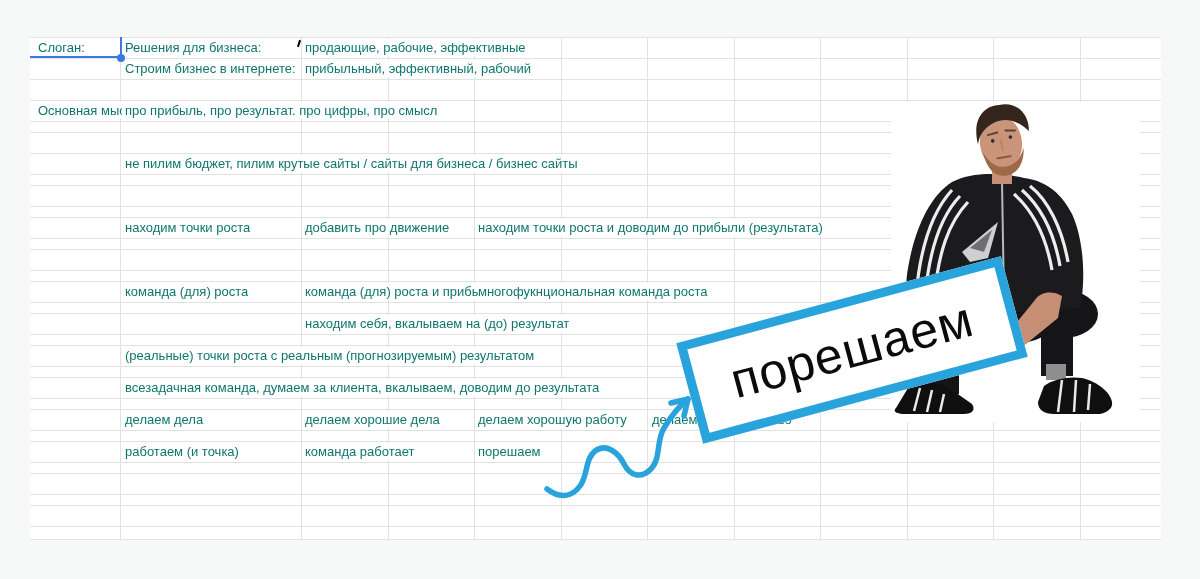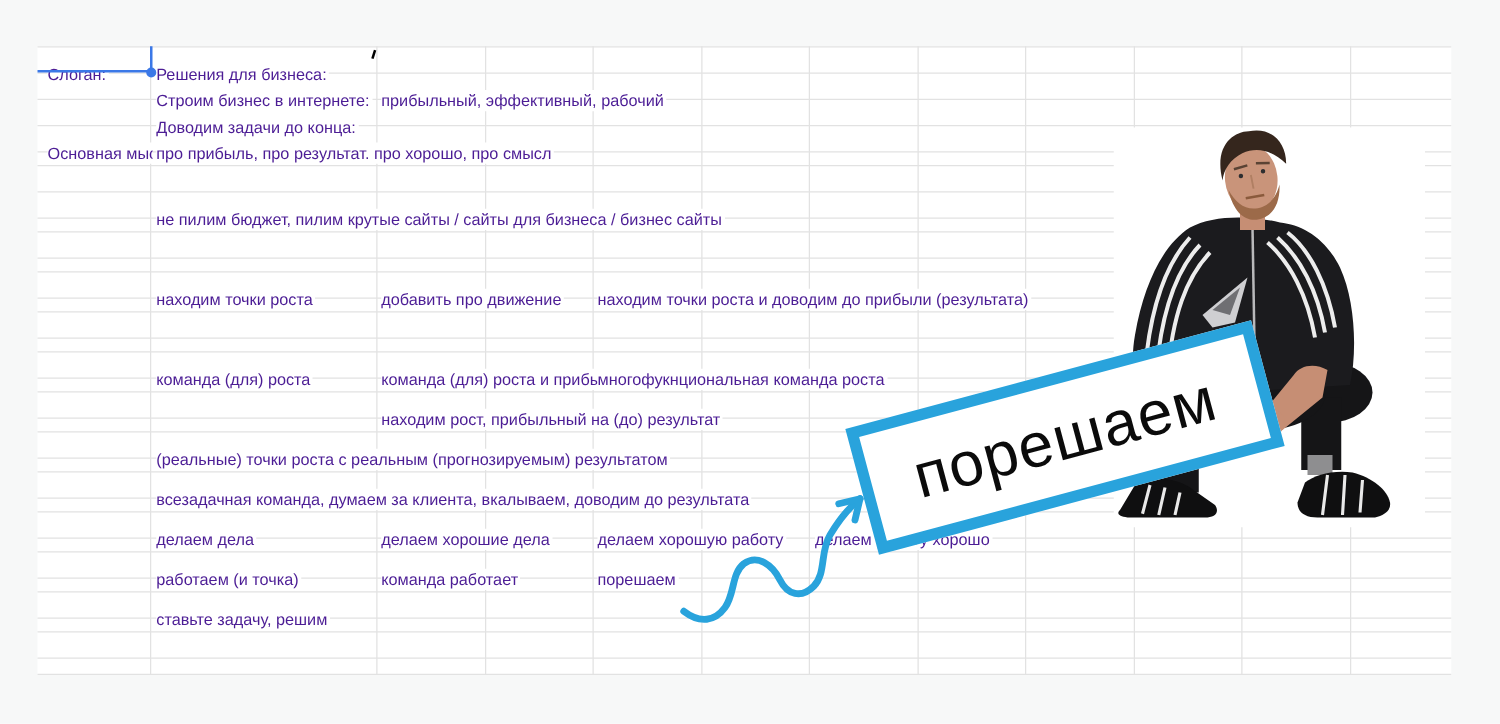--- a/index.html
+++ b/index.html
@@ -2,21 +2,21 @@
 <html><head>
 <meta charset="utf-8">
 <style>
   html,body{margin:0;padding:0;}
   .page{position:relative;width:1200px;height:579px;background:#f7f8f8;overflow:hidden;
         font-family:"Liberation Sans",sans-serif;}
   .sheet{position:absolute;left:30px;top:37px;width:1131px;height:503px;background:#ffffff;}
   .vline{position:absolute;top:0;bottom:0;width:1px;background:#e2e2e2;}
   .hline{position:absolute;left:0;right:0;height:1px;background:#e2e2e2;}
   .row{position:absolute;left:0;width:100%;height:21px;z-index:3;}
-  .cell{position:absolute;top:14px;height:17px;line-height:17px;font-size:13px;color:#4c1d95;
+  .cell{position:absolute;top:2px;height:17px;line-height:17px;font-size:13px;color:#0f766e;
         background:#ffffff;white-space:nowrap;padding-right:2px;}
   .tick{position:absolute;left:268px;top:3px;width:2px;height:7px;background:#000;
         transform:rotate(18deg);z-index:4;}
   
   .sel-h{position:absolute;left:0;top:19px;width:93px;height:2px;background:#3b78e7;z-index:5;}
   .sel-v{position:absolute;left:90px;top:0;width:2px;height:21px;background:#3b78e7;z-index:5;}
   .sel-dot{position:absolute;left:87px;top:17px;width:8px;height:8px;border-radius:50%;
         background:#3b78e7;z-index:6;}
   
   .photo{position:absolute;left:888px;top:100px;z-index:7;}
@@ -73,68 +73,63 @@
         <div class="hline" style="top: 436px;"></div>
         <div class="hline" style="top: 457px;"></div>
         <div class="hline" style="top: 468px;"></div>
         <div class="hline" style="top: 489px;"></div>
         <div class="hline" style="top: 502px;"></div>
       </div>
 
     <div class="row" style="top:0px">
       <span class="cell" style="left:8px">Слоган:</span>
       <span class="cell" style="left:95px">Решения для бизнеса:</span>
+      <span class="cell" style="left:275px">продающие, рабочие, эффективные</span>
       <span class="tick"></span>
     </div>
     <div class="row" style="top:21px">
       <span class="cell" style="left:95px">Строим бизнес в интернете:</span>
       <span class="cell" style="left:275px">прибыльный, эффективный, рабочий</span>
     </div>
-    <div class="row" style="top:42px">
-      <span class="cell" style="left:95px">Доводим задачи до конца:</span>
-    </div>
     <div class="row" style="top:63px">
       <span class="cell" style="left:8px;width:84px;overflow:hidden;padding-right:0">Основная мысль</span>
-      <span class="cell" style="left:95px">про прибыль, про результат. про хорошо, про смысл</span>
+      <span class="cell" style="left:95px">про прибыль, про результат. про цифры, про смысл</span>
     </div>
     <div class="row" style="top:116px">
       <span class="cell" style="left:95px">не пилим бюджет, пилим крутые сайты / сайты для бизнеса / бизнес сайты</span>
     </div>
     <div class="row" style="top:180px">
       <span class="cell" style="left:95px">находим точки роста</span>
       <span class="cell" style="left:275px">добавить про движение</span>
       <span class="cell" style="left:448px">находим точки роста и доводим до прибыли (результата)</span>
     </div>
     <div class="row" style="top:244px">
       <span class="cell" style="left:95px">команда (для) роста</span>
       <span class="cell" style="left:275px">команда (для) роста и прибыли</span>
       <span class="cell" style="left:448px">многофукнциональная команда роста</span>
     </div>
     <div class="row" style="top:276px">
-      <span class="cell" style="left:275px">находим рост, прибыльный на (до) результат</span>
+      <span class="cell" style="left:275px">находим себя, вкалываем на (до) результат</span>
     </div>
     <div class="row" style="top:340px">
       <span class="cell" style="left:95px">всезадачная команда, думаем за клиента, вкалываем, доводим до результата</span>
     </div>
     <div class="row" style="top:308px">
       <span class="cell" style="left:95px">(реальные) точки роста с реальным (прогнозируемым) результатом</span>
     </div>
     <div class="row" style="top:372px">
       <span class="cell" style="left:95px">делаем дела</span>
       <span class="cell" style="left:275px">делаем хорошие дела</span>
       <span class="cell" style="left:448px">делаем хорошую работу</span>
       <span class="cell" style="left:622px">делаем работу хорошо</span>
     </div>
     <div class="row" style="top:404px">
       <span class="cell" style="left:95px">работаем (и точка)</span>
       <span class="cell" style="left:275px">команда работает</span>
       <span class="cell" style="left:448px">порешаем</span>
-    </div>
-    <div class="row" style="top:436px">
-      <span class="cell" style="left:95px">ставьте задачу, решим</span>
     </div>
 
     <div class="sel-h"></div>
     <div class="sel-v"></div>
     <div class="sel-dot"></div>
   </div>
 
   <svg class="photo" width="252" height="322" viewBox="888 100 252 322">
     <rect x="891" y="102" width="249" height="320" fill="#ffffff"></rect>
 

